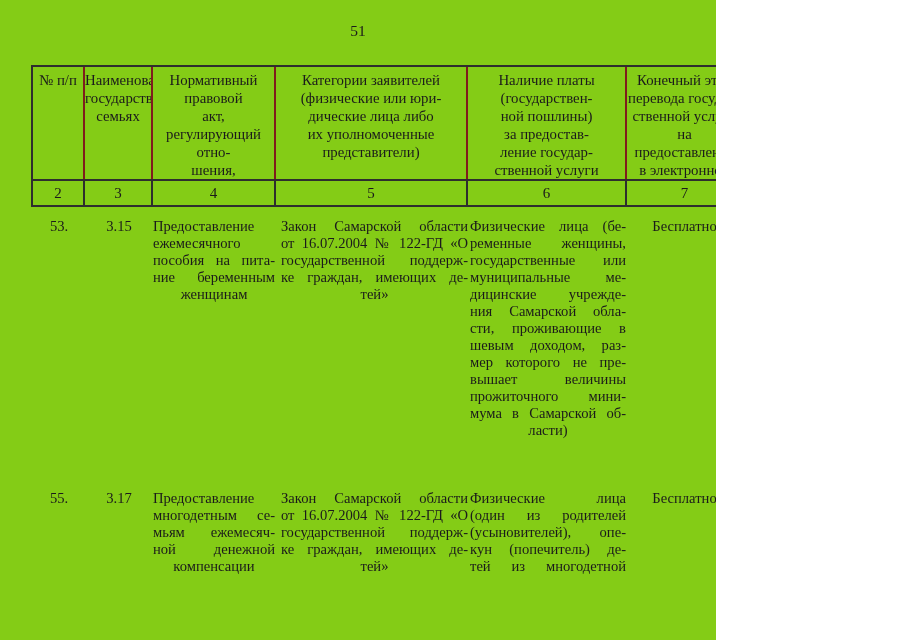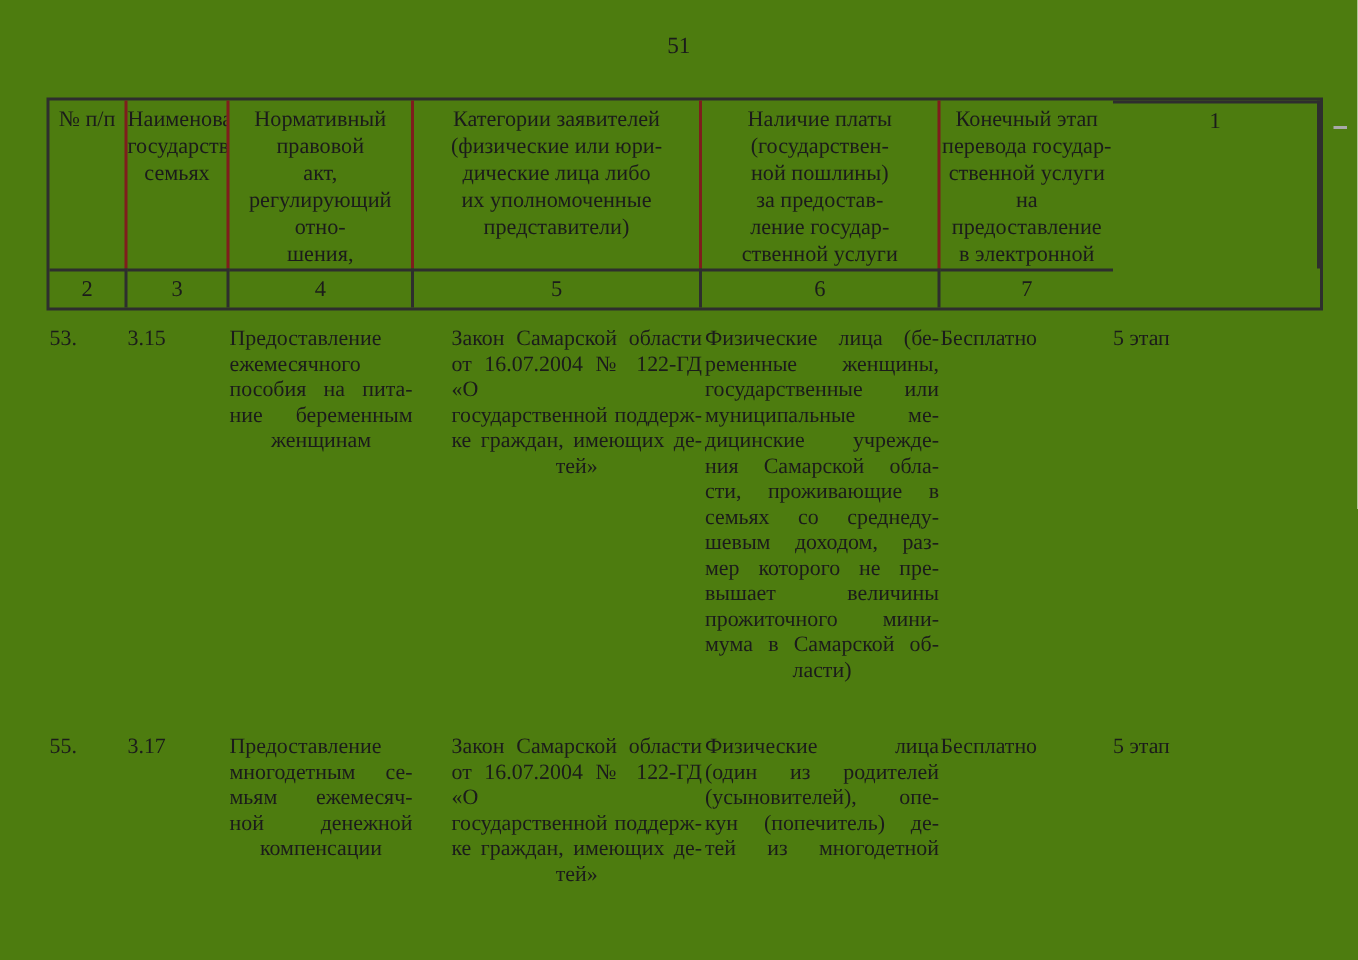--- a/index.html
+++ b/index.html
@@ -1,19 +1,19 @@
 <!DOCTYPE html>
 <html><head>
 <meta charset="utf-8">
 <style>
   html,body{margin:0;padding:0;background:#ffffff;}
   .page{
     position:relative;
-    width:905px;height:640px;
-    background:#4d7c0f;
+    width:716px;height:640px;
+    background:#84cc16;
     font-family:"Liberation Serif","DejaVu Serif",serif;
     color:#1b1b1b;
     overflow:hidden;
   }
   .page-number{
     position:absolute;top:22px;left:0;right:0;
     text-align:center;font-size:15.5px;line-height:17px;
   }
   
   .thead{
@@ -51,22 +51,22 @@
     display:grid;
     grid-template-columns:52px 68px 123px 192px 159px 115px 138px;
   }
   #tbody-rows .trow:nth-child(1){top:218px;}
   #tbody-rows .trow:nth-child(2){top:490px;}
   .bcell{
     box-sizing:border-box;
     font-size:14.6px;
     line-height:17px;
   }
-  .bcell.center{}
-  .b-act{padding-left:5px;margin-left:20px;}
+  .bcell.center{text-align:center;}
+  .b-act{padding-left:5px;}
   .b-categories{padding-left:2px;padding-right:1px;}
   .b-name{padding-right:1px;}
   .line{text-align:center;}
   .line.jl{
     text-align:justify;
     text-align-last:justify;
     text-justify:inter-word;
   }
   
   .scan-artifact{
@@ -135,21 +135,20 @@
           <div class="line">тей»</div>
         </div>
         <div class="bcell b-categories">
           <div class="line jl">Физические лица (бе-</div>
           <div class="line jl">ременные женщины,</div>
           <div class="line jl">государственные или</div>
           <div class="line jl">муниципальные ме-</div>
           <div class="line jl">дицинские учрежде-</div>
           <div class="line jl">ния Самарской обла-</div>
           <div class="line jl">сти, проживающие в</div>
-          <div class="line jl">семьях со среднеду-</div>
           <div class="line jl">шевым доходом, раз-</div>
           <div class="line jl">мер которого не пре-</div>
           <div class="line jl">вышает величины</div>
           <div class="line jl">прожиточного мини-</div>
           <div class="line jl">мума в Самарской об-</div>
           <div class="line">ласти)</div>
         </div>
         <div class="bcell b-fee center">Бесплатно</div>
         <div class="bcell b-stage center">5 этап</div>
       </div>

